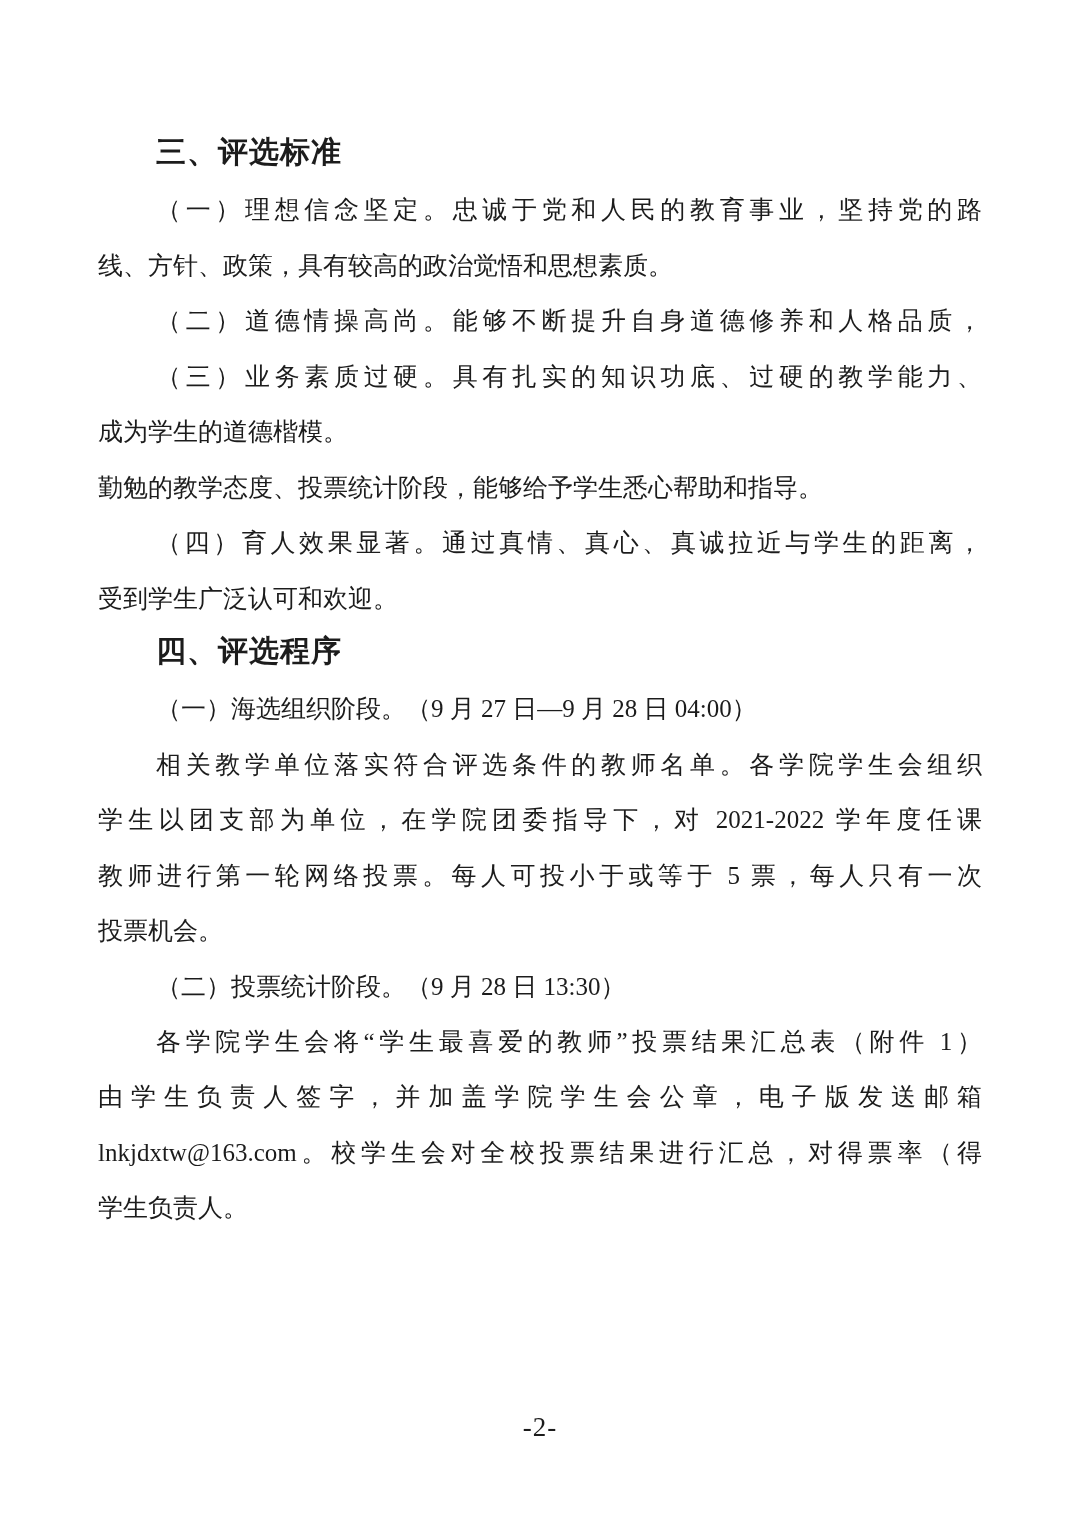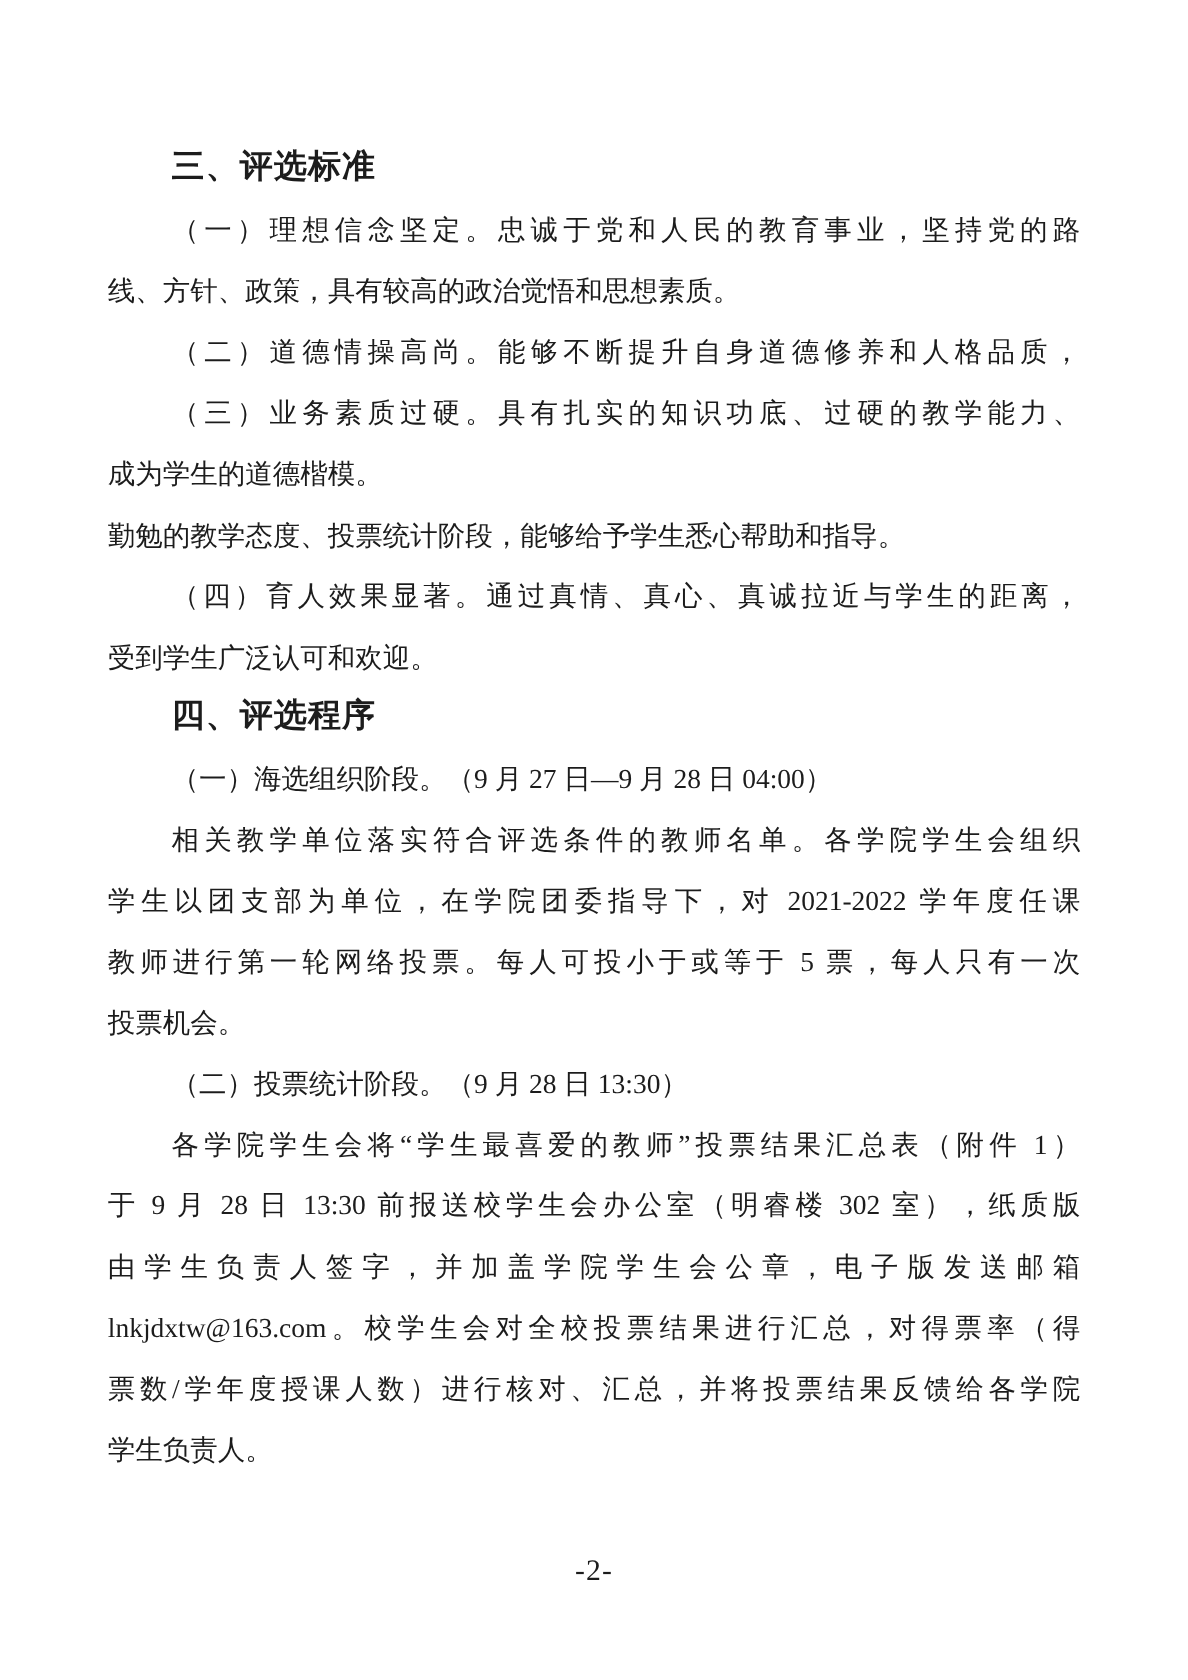--- a/index.html
+++ b/index.html
@@ -81,22 +81,20 @@
     <div class="line indent">（一）海选组织阶段。（9 月 27 日—9 月 28 日 04:00）</div>
 
     <div class="line indent justify">相关教学单位落实符合评选条件的教师名单。各学院学生会组织</div>
     <div class="line justify">学生以团支部为单位，在学院团委指导下，对 2021-2022 学年度任课</div>
     <div class="line justify">教师进行第一轮网络投票。每人可投小于或等于 5 票，每人只有一次</div>
     <div class="line">投票机会。</div>
 
     <div class="line indent">（二）投票统计阶段。（9 月 28 日 13:30）</div>
 
     <div class="line indent justify">各学院学生会将“学生最喜爱的教师”投票结果汇总表（附件 1）</div>
-    <div class="line justify">于 9 月 28 日 13:30 前报送校学生会办公室（明睿楼 302 室），纸质版</div>
     <div class="line justify">由学生负责人签字，并加盖学院学生会公章，电子版发送邮箱</div>
     <div class="line justify">lnkjdxtw@163.com。校学生会对全校投票结果进行汇总，对得票率（得</div>
-    <div class="line justify">票数/学年度授课人数）进行核对、汇总，并将投票结果反馈给各学院</div>
     <div class="line">学生负责人。</div>
 
   </div>
 
   <div class="page-number">-2-</div>
 </div>
 
 </body></html>

